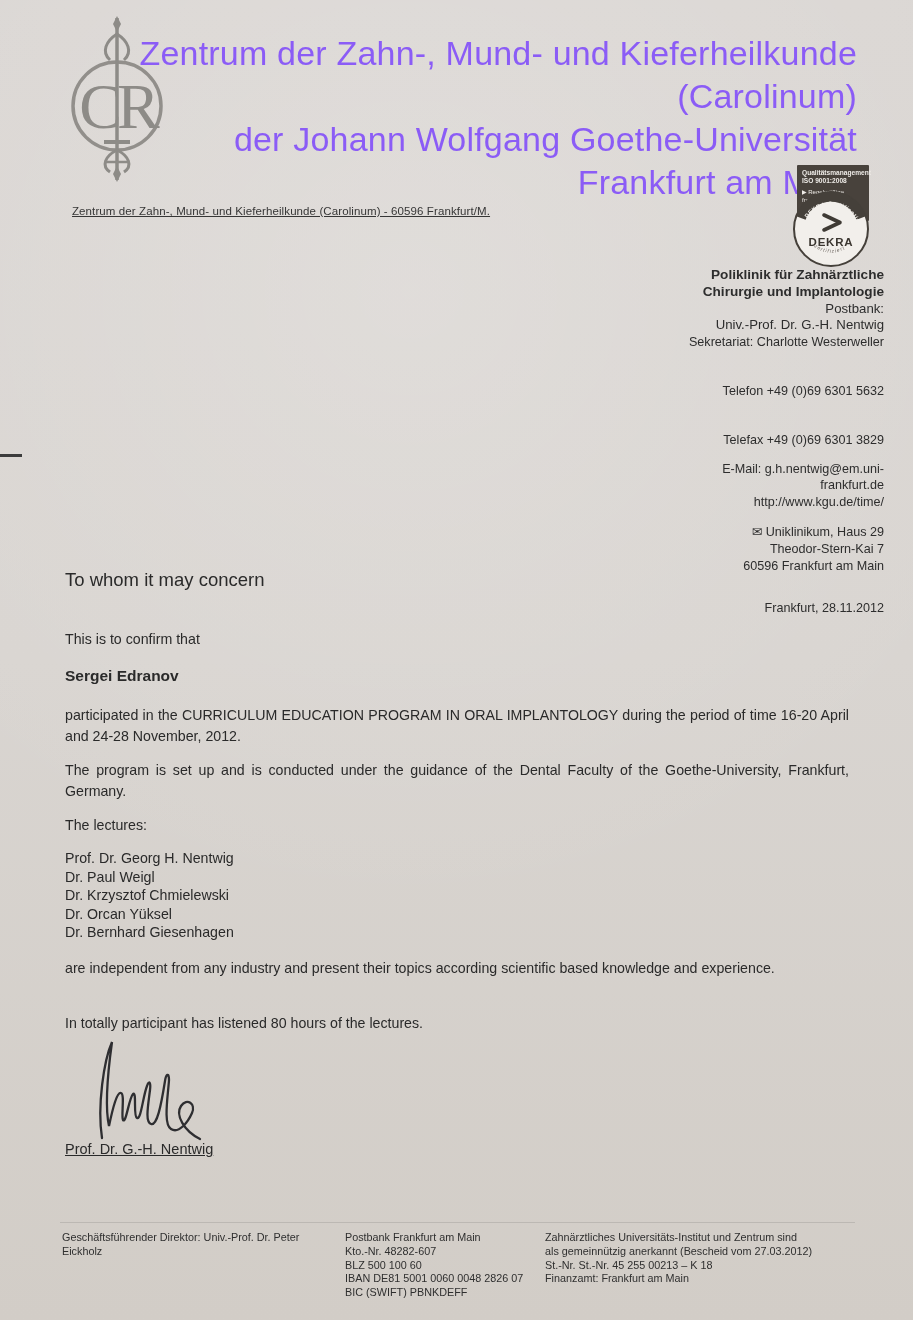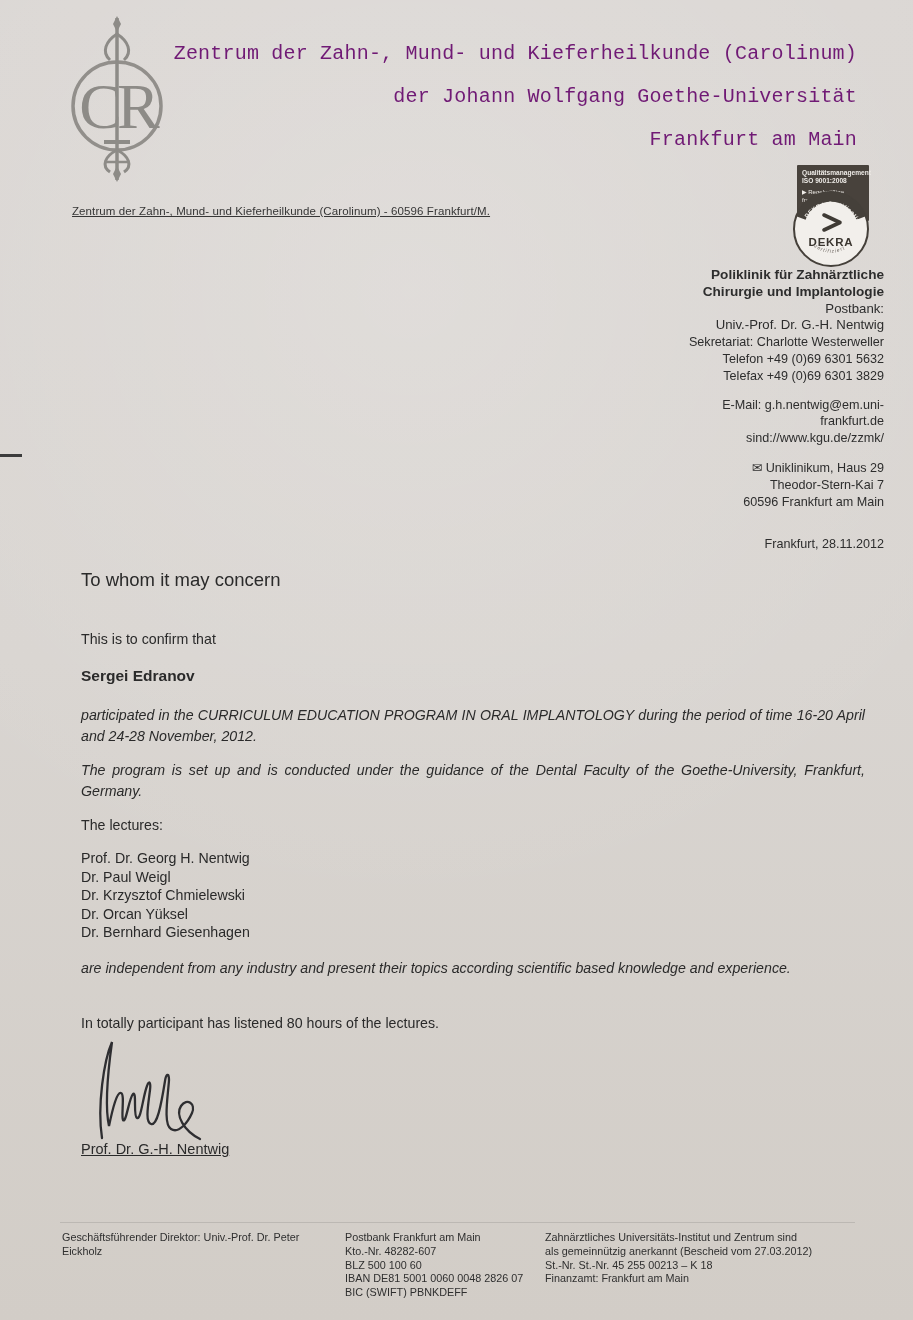--- a/index.html
+++ b/index.html
@@ -10,22 +10,22 @@
       radial-gradient(120% 80% at 45% 22%, rgba(255,255,255,0.16), rgba(0,0,0,0) 60%),
       linear-gradient(180deg,#dbd7d4 0%, #d9d5d1 50%, #d2cdc7 100%);
     color:#2b2b2b;
   }
   .abs{position:absolute;}
 
   
   .logo{left:64px;top:14px;width:106px;height:170px;z-index:1;}
   .header-title{
     left:60px;right:56px;top:32px;text-align:right;z-index:2;
-    font-family:Liberation Mono, monospace;
-    font-size:20px;line-height:43px;color:#701a75;letter-spacing:0.2px;
+    font-family:Liberation Sans, sans-serif;
+    font-size:34px;line-height:43px;color:#8b5cf6;letter-spacing:0.2px;
   }
   .sender-line{
     left:72px;top:205px;font-size:11.5px;color:#363636;
     text-decoration:underline;letter-spacing:0.1px;
   }
 
   
   .iso-badge{
     left:797px;top:165px;width:72px;height:56px;background:#48423c;
     color:#efece8;padding:4px 4px 2px 5px;box-sizing:border-box;z-index:3;
@@ -33,34 +33,34 @@
   }
   .iso-badge .b1{font-size:6.6px;font-weight:bold;line-height:8px;}
   .iso-badge .b2{font-size:6.6px;font-weight:bold;line-height:8px;margin-bottom:4px;}
   .iso-badge .b3{font-size:6px;line-height:7.5px;}
   .dekra-circle{left:791px;top:189px;width:80px;height:80px;z-index:4;}
 
   
   .contact{left:614px;top:267px;font-size:13.2px;line-height:16.8px;color:#2d2d2d;width:270px;text-align:right;}
   .contact .bold{font-weight:bold;font-size:13.6px;}
   .contact .small{font-size:12.6px;}
-  .contact .lbl{display:inline-block;width:57px;}
+  .contact .lbl{display:inline-block;width:57px;margin-top:32px;}
   .gap12{margin-top:12px;margin-left:45px;}
   .gap14{margin-top:13px;}
   .date-line{margin-top:26px;}
 
   
   .fold-mark{left:0;top:454px;width:22px;height:3px;background:#3c3c3c;}
 
   
-  .body-text{left:81px;width:784px;font-size:14.2px;line-height:21px;color:#2a2a2a;}
+  .body-text{left:65px;width:784px;font-size:14.2px;line-height:21px;color:#2a2a2a;}
   .salutation{top:569px;font-size:18.5px;}
   .confirm{top:629px;}
   .recipient{top:665px;font-weight:bold;font-size:15.5px;}
-  .para{text-align:justify;font-style:italic;}
+  .para{text-align:justify;}
   .p1{top:705px;}
   .p2{top:760px;}
   .lectures-label{top:815px;}
   .lecturers{top:849px;line-height:18.6px;}
   .p3{top:958px;}
   .p4{top:1013px;}
   .signature{left:86px;top:1036px;width:140px;height:108px;}
   .sig-name{top:1139px;font-size:14.5px;text-decoration:underline;}
 
   
@@ -135,21 +135,21 @@
   <div class="small">Sekretariat: Charlotte Westerweller</div>
   <div class="small">
     <span class="lbl">Telefon</span>
     <span>+49 (0)69 6301 5632</span>
   </div>
   <div class="small">
     <span class="lbl">Telefax</span>
     <span>+49 (0)69 6301 3829</span>
   </div>
   <div class="small gap12">E-Mail: g.h.nentwig@em.uni-frankfurt.de</div>
-  <div class="small">sind://www.kgu.de/zzmk/</div>
+  <div class="small">http://www.kgu.de/time/</div>
   <div class="small gap14">
     <span>✉</span>
     <span>Uniklinikum, Haus 29</span>
   </div>
   <div class="small">Theodor-Stern-Kai 7</div>
   <div class="small">60596 Frankfurt am Main</div>
   <div class="small date-line">Frankfurt, 28.11.2012</div>
 </div>
 
 <div class="abs fold-mark"></div>

